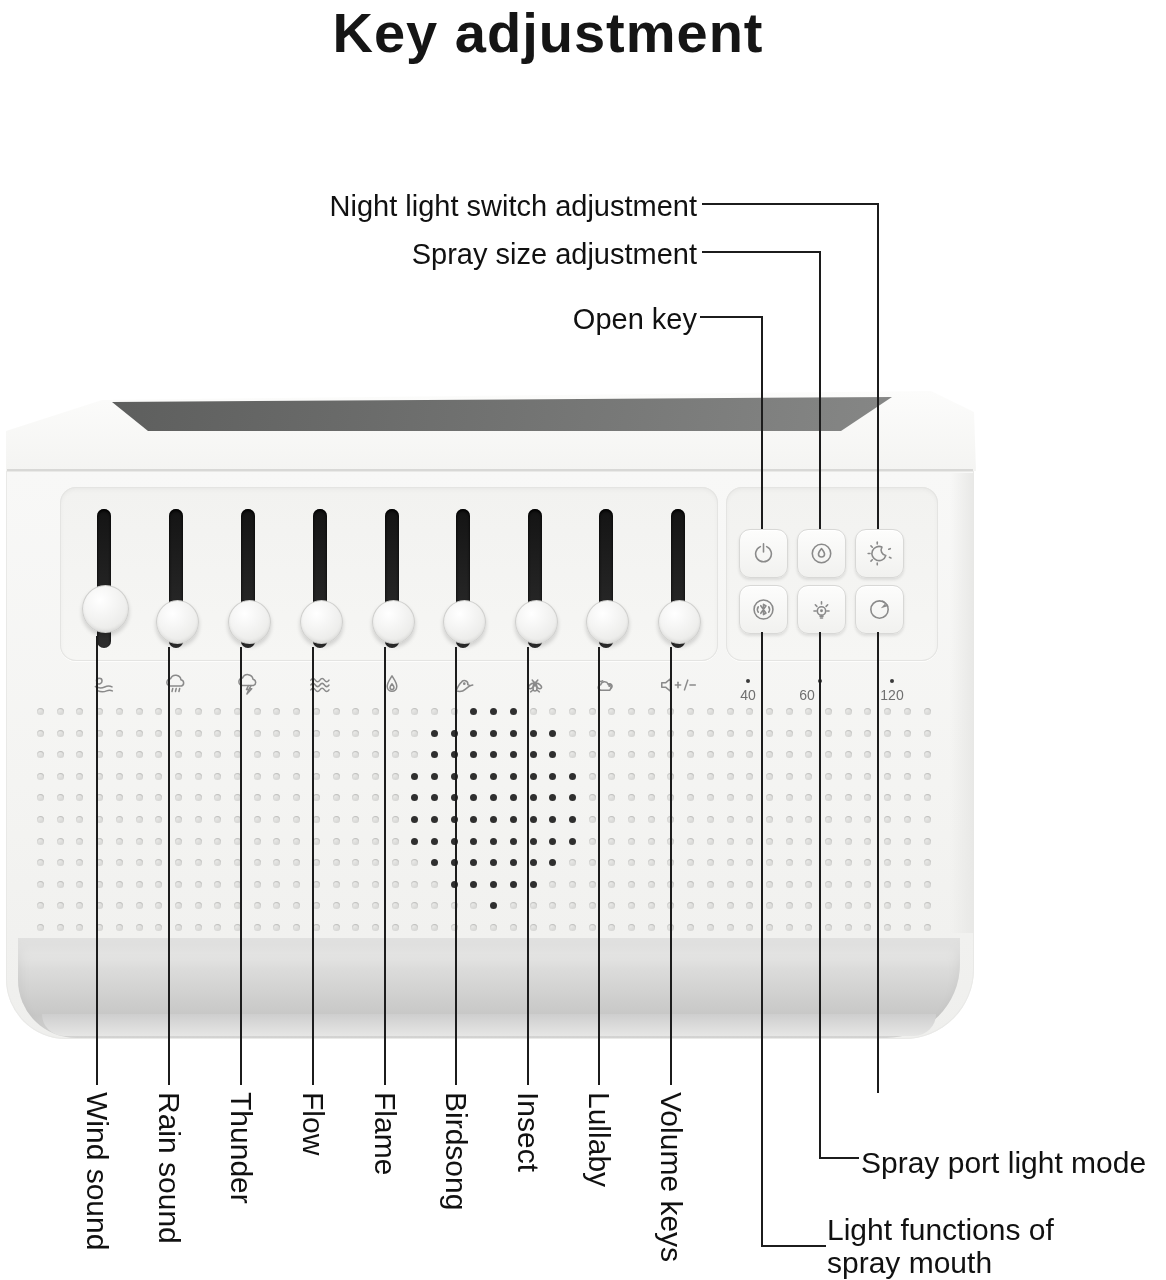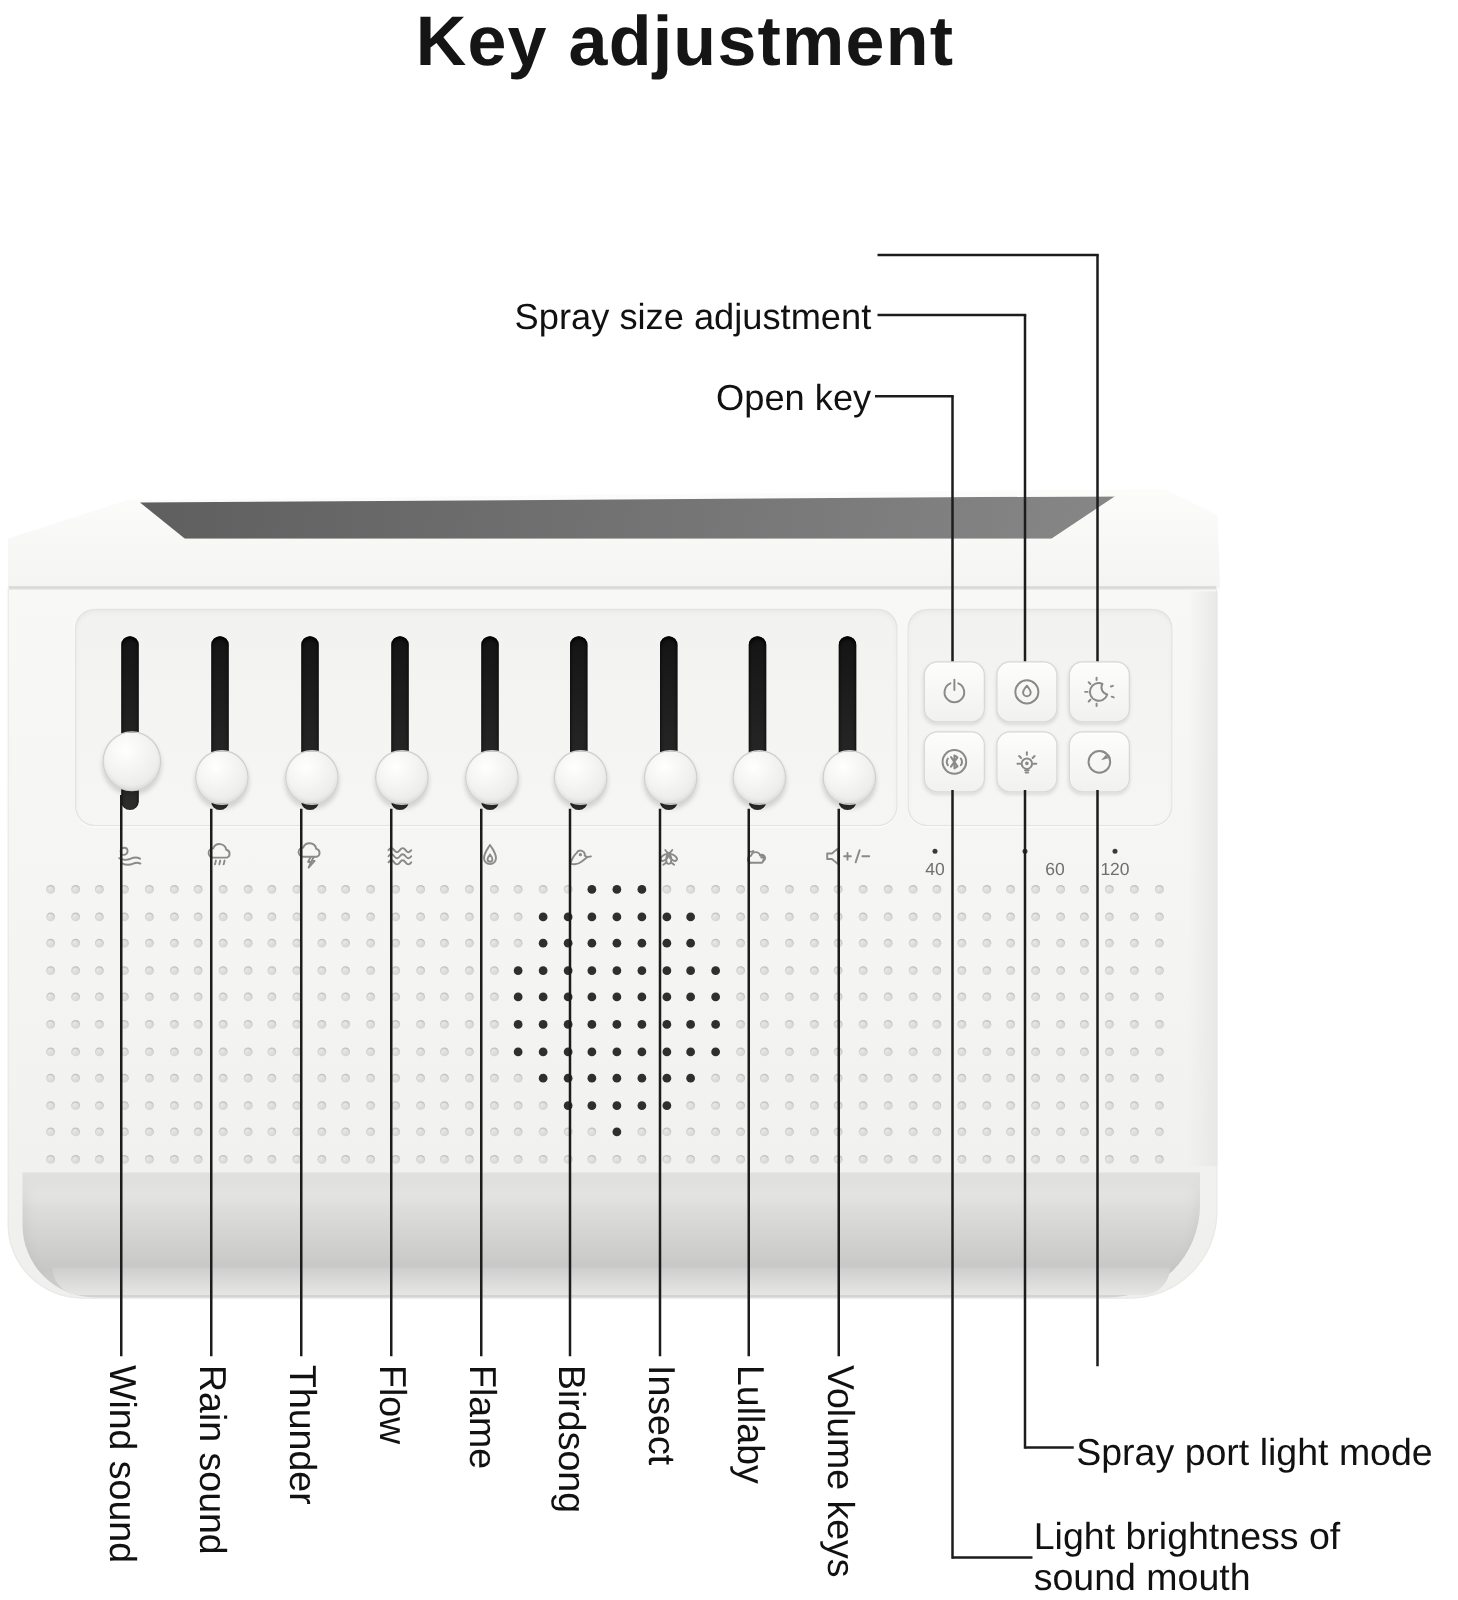--- a/index.html
+++ b/index.html
@@ -53,20 +53,21 @@
   .tray-lip{left:42px;top:1014px;width:894px;height:22px;border-radius:0 0 44px 44px;
        background:linear-gradient(#cecece,#e6e6e5);z-index:9;}
   .vlabel{writing-mode:vertical-rl;font-size:30px;color:#111;white-space:nowrap;z-index:41;}
 </style>
 </head>
 <body>
 
 <div class="page">
   <div class="abs title">Key adjustment</div>
 
+  <div class="abs tc" style="top:190px;">Night light switch adjustment</div>
   <div class="abs tc" style="top:238px;">Spray size adjustment</div>
   <div class="abs tc" style="top:303px;">Open key</div>
 
   <div class="abs body-box"></div>
   <div class="abs lid"></div>
   <div class="abs lid-open"></div>
   <div class="abs seam"></div>
   <div class="abs edge-right"></div>
   <div class="abs panel panel-sliders"></div>
   <div class="abs panel panel-buttons"></div>
@@ -207,21 +208,21 @@
       <div class="btn abs" style="left: 854.5px; top: 585px;">
         <svg width="27" height="27" viewBox="0 0 24 24" fill="none" stroke="#8a8a8a" stroke-width="1.4" stroke-linecap="round" stroke-linejoin="round" xmlns="http://www.w3.org/2000/svg">
           <circle cx="12" cy="12" r="7.7"></circle>
           <path d="M14.5,4.7 A7.7,7.7 0 0 1 19.2,9.2" stroke-dasharray="2.2 2.6"></path>
           <path d="M13.2,10.8 L16.8,6.8 L18.4,9.4 Z" fill="#8a8a8a" stroke="none"></path>
         </svg>
       </div>
       <div class="markdot abs" style="left: 746px; top: 679px;"></div>
       <div class="mark abs" style="left: 726px; top: 687px;">40</div>
       <div class="markdot abs" style="left: 818px; top: 679px;"></div>
-      <div class="mark abs" style="left: 822px; top: 687px;">60</div>
+      <div class="mark abs" style="left: 785px; top: 687px;">60</div>
       <div class="markdot abs" style="left: 890px; top: 679px;"></div>
       <div class="mark abs" style="left: 870px; top: 687px;">120</div>
       <div class="dot abs" style="left: 37px; top: 708px;"></div>
       <div class="dot abs" style="left: 56.7px; top: 708px;"></div>
       <div class="dot abs" style="left: 76.4px; top: 708px;"></div>
       <div class="dot abs" style="left: 96.1px; top: 708px;"></div>
       <div class="dot abs" style="left: 115.8px; top: 708px;"></div>
       <div class="dot abs" style="left: 135.5px; top: 708px;"></div>
       <div class="dot abs" style="left: 155.2px; top: 708px;"></div>
       <div class="dot abs" style="left: 174.9px; top: 708px;"></div>
@@ -754,14 +755,14 @@
       <div class="vlabel abs" style="left: 224px; top: 1092px; height: 188px;">Thunder</div>
       <div class="vlabel abs" style="left: 296px; top: 1092px; height: 188px;">Flow</div>
       <div class="vlabel abs" style="left: 368px; top: 1092px; height: 188px;">Flame</div>
       <div class="vlabel abs" style="left: 439px; top: 1092px; height: 188px;">Birdsong</div>
       <div class="vlabel abs" style="left: 511px; top: 1092px; height: 188px;">Insect</div>
       <div class="vlabel abs" style="left: 582px; top: 1092px; height: 188px;">Lullaby</div>
       <div class="vlabel abs" style="left: 654px; top: 1092px; height: 188px;">Volume keys</div>
     </div>
 
   <div class="abs rc" style="left:861px;top:1146px;white-space:nowrap;">Spray port light mode</div>
-  <div class="abs rc" style="left:827px;top:1213px;width:262px;">Light brightness of sound mouth</div>
+  <div class="abs rc" style="left:827px;top:1213px;width:262px;">Light functions of spray mouth</div>
 </div>
 
 </body></html>

